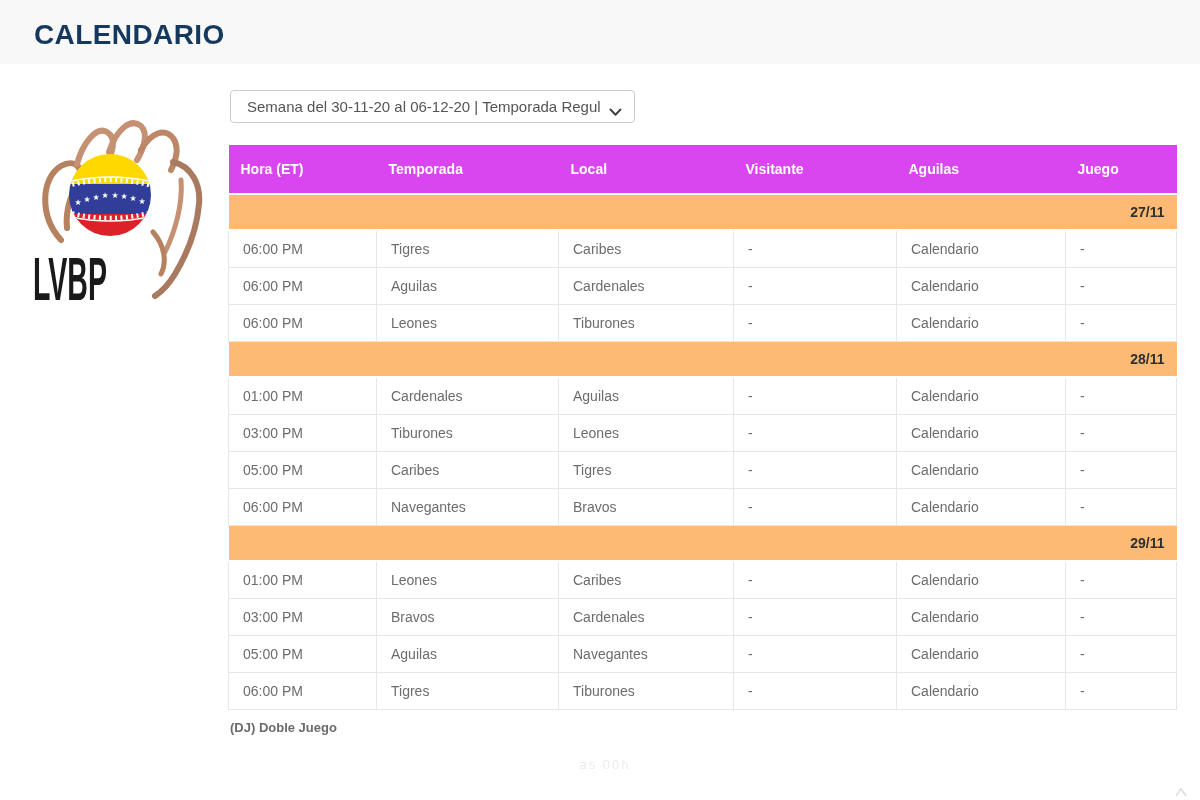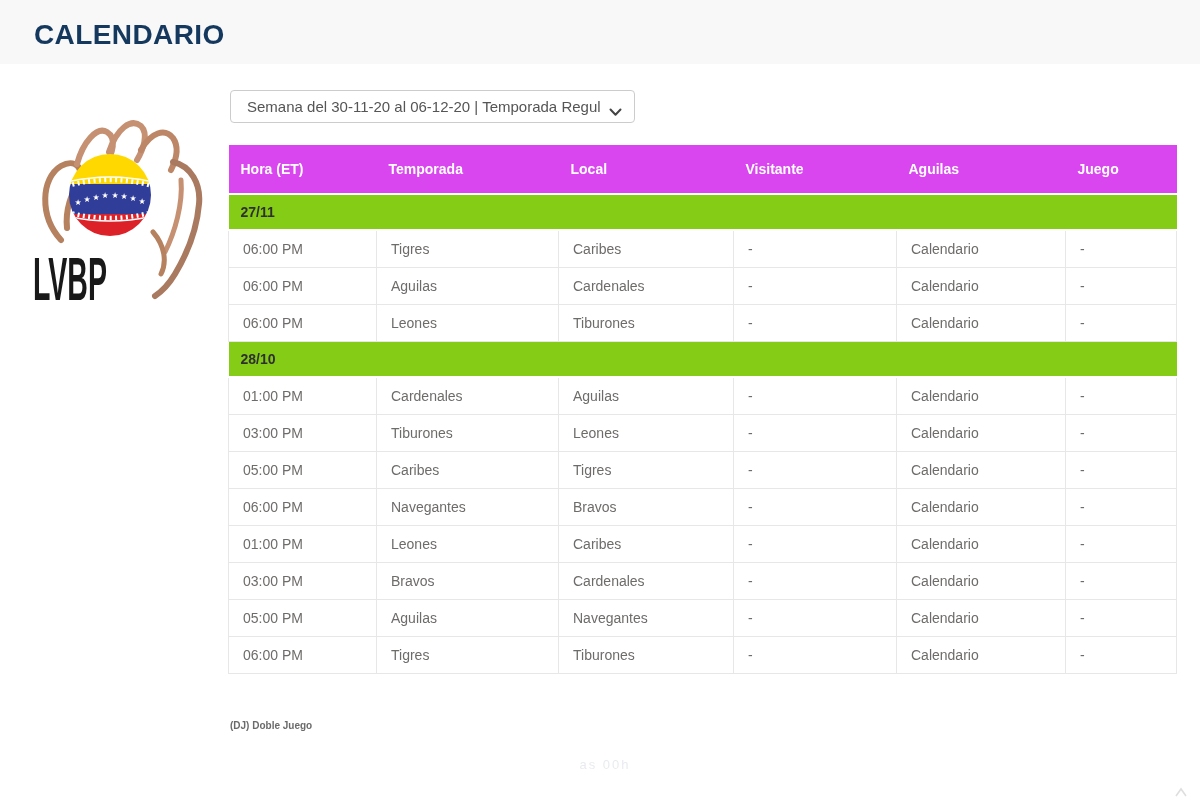--- a/index.html
+++ b/index.html
@@ -46,33 +46,33 @@
     width:948px; border-collapse:collapse; table-layout:fixed;
     font-size:14px;
   }
   table.sched thead th {
     background:#d946ef; color:#fff;
     font-weight:bold; font-size:14px; text-align:left;
     padding:16px 12px; height:35px;
     border-bottom:2px solid #fff;
   }
   tr.date-row td {
-    background:#84cc16; color:#2f2f2f;
-    font-weight:bold; text-align:left;
+    background:#fdba74; color:#2f2f2f;
+    font-weight:bold; text-align:right;
     padding:8px 12px; height:36px;
     border-top:1px solid #fff; border-bottom:2px solid #fff;
   }
   tr.game-row td {
     background:#fff; color:#6e6c6a;
     padding:9px 12px 9px 14px; height:37px;
     border:1px solid #e7e7e7;
   }
   .footnote {
     position:absolute; left:230px; top:720px;
-    font-size:10px; font-weight:bold; color:#6b6b6b;
+    font-size:13px; font-weight:bold; color:#6b6b6b;
   }
   .faint-text {
     position:absolute; left:515px; top:757px; width:180px;
     text-align:center; font-size:13px; letter-spacing:2px;
     color:#aeb6c4; opacity:.28; filter:blur(.6px);
     user-select:none;
   }
   .scroll-top {
     position:absolute; right:10px; bottom:2px;
     width:16px; height:14px; cursor:pointer; opacity:.55;
@@ -188,21 +188,21 @@
         </tr>
         <tr class="game-row">
           <td>06:00 PM</td>
           <td>Leones</td>
           <td>Tiburones</td>
           <td>-</td>
           <td>Calendario</td>
           <td>-</td>
         </tr>
         <tr class="date-row">
-          <td colspan="6">28/10</td>
+          <td colspan="6">28/11</td>
         </tr>
         <tr class="game-row">
           <td>01:00 PM</td>
           <td>Cardenales</td>
           <td>Aguilas</td>
           <td>-</td>
           <td>Calendario</td>
           <td>-</td>
         </tr>
         <tr class="game-row">
@@ -221,20 +221,23 @@
           <td>Calendario</td>
           <td>-</td>
         </tr>
         <tr class="game-row">
           <td>06:00 PM</td>
           <td>Navegantes</td>
           <td>Bravos</td>
           <td>-</td>
           <td>Calendario</td>
           <td>-</td>
+        </tr>
+        <tr class="date-row">
+          <td colspan="6">29/11</td>
         </tr>
         <tr class="game-row">
           <td>01:00 PM</td>
           <td>Leones</td>
           <td>Caribes</td>
           <td>-</td>
           <td>Calendario</td>
           <td>-</td>
         </tr>
         <tr class="game-row">

